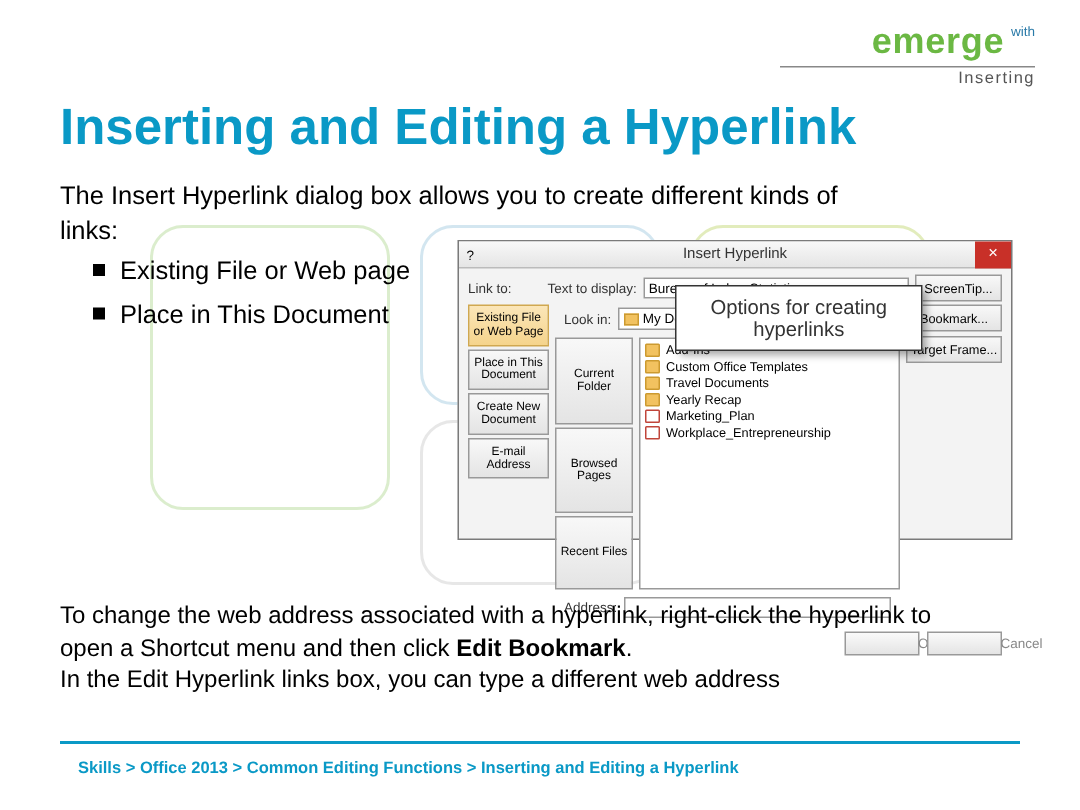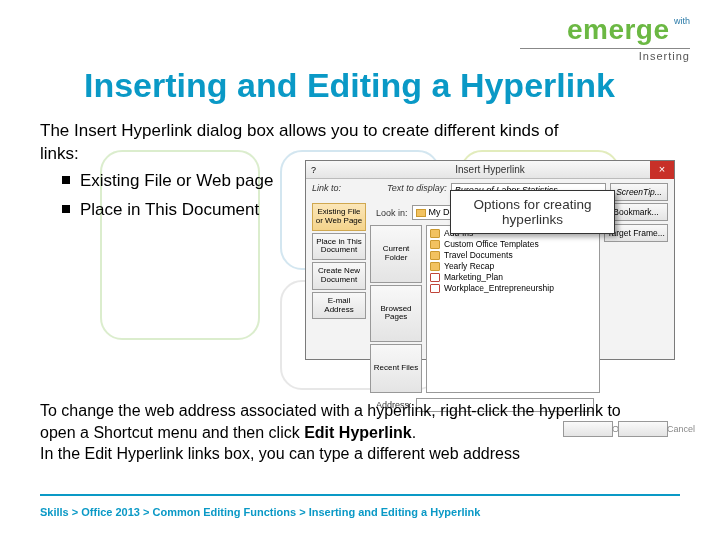--- a/index.html
+++ b/index.html
@@ -11,21 +11,21 @@
     position: relative;
     overflow: hidden;
   }
   .logo {
     position: absolute;
     top: 14px;
     right: 30px;
     text-align: right;
   }
   .logo-main {
-    font-size: 28px;
+    font-size: 24px;
     color: #6bb843;
     font-weight: 600;
     letter-spacing: 0.5px;
     display: inline-block;
   }
   .logo-with {
     font-size: 9px;
     color: #2a7aa8;
     display: inline-block;
     vertical-align: top;
@@ -43,21 +43,20 @@
     letter-spacing: 1px;
     margin-top: 1px;
   }
   .title {
     position: absolute;
     top: 66px;
     left: 40px;
     font-size: 34px;
     color: #0a99c6;
     font-weight: 700;
-    margin-left: 44px;
   }
   .intro {
     position: absolute;
     top: 120px;
     left: 40px;
     width: 560px;
     font-size: 17px;
     line-height: 1.35;
     color: #000;
   }
@@ -118,22 +117,22 @@
     height: 18px;
     background: #c83028;
     color: #fff;
     text-align: center;
     line-height: 16px;
     font-size: 11px;
   }
   .dialog .toprow {
     display: flex;
     padding: 4px 6px 2px 6px;
+    align-items: center;
     gap: 4px;
-    font-style: italic;
   }
   .dialog .lbl { color: #333; }
   .dialog .txtdisp {
     flex: 1;
     border: 1px solid #999;
     background: #fff;
     height: 14px;
     padding: 0 3px;
     line-height: 12px;
   }
@@ -283,21 +282,21 @@
   .divline {
     position: absolute;
     left: 40px;
     bottom: 44px;
     width: 640px;
     height: 2px;
     background: #0a99c6;
   }
   .breadcrumb {
     position: absolute;
-    left: 40px;
+    left: 52px;
     bottom: 22px;
     font-size: 11px;
     font-weight: 700;
     color: #0a99c6;
   }
   .bg-shapes {
     position: absolute;
     inset: 0;
     z-index: -1;
   }
@@ -347,21 +346,21 @@
 </div>
 
 <div class="dialog">
   <div class="titlebar">
     <span class="qicon">?</span>
     <span class="wt">Insert Hyperlink</span>
     <div class="close">×</div>
   </div>
   <div class="toprow">
     <span class="lbl">Link to:</span>
-    <span class="lbl" style="margin-left:42px">Text to display:</span>
+    <span class="lbl" style="margin-left:20px">Text to display:</span>
     <div class="txtdisp">Bureau of Labor Statistics</div>
     <div class="rbtn" style="width:58px">ScreenTip...</div>
   </div>
   <div class="body">
     <div class="leftcol">
       <div class="leftbtn sel">Existing File or Web Page</div>
       <div class="leftbtn">Place in This Document</div>
       <div class="leftbtn">Create New Document</div>
       <div class="leftbtn">E-mail Address</div>
     </div>
@@ -423,18 +422,18 @@
   </div>
   <div class="botrow">
     <div class="dbtn">OK</div>
     <div class="dbtn">Cancel</div>
   </div>
 </div>
 
 <div class="callout">Options for creating hyperlinks</div>
 
 <div class="para2">
-  <span>To change the web address associated with a hyperlink, right-click the hyperlink to open a Shortcut menu and then click </span><b>Edit Hyperlink</b><span>.</span><br>
+  <span>To change the web address associated with a hyperlink, right-click the hyperlink to open a Shortcut menu and then click </span><b>Edit Bookmark</b><span>.</span><br>
   <span>In the Edit Hyperlink links box, you can type a different web address</span>
 </div>
 
 <div class="divline"></div>
 <div class="breadcrumb">Skills &gt; Office 2013 &gt; Common Editing Functions &gt; Inserting and Editing a Hyperlink</div>
 
 </body></html>

